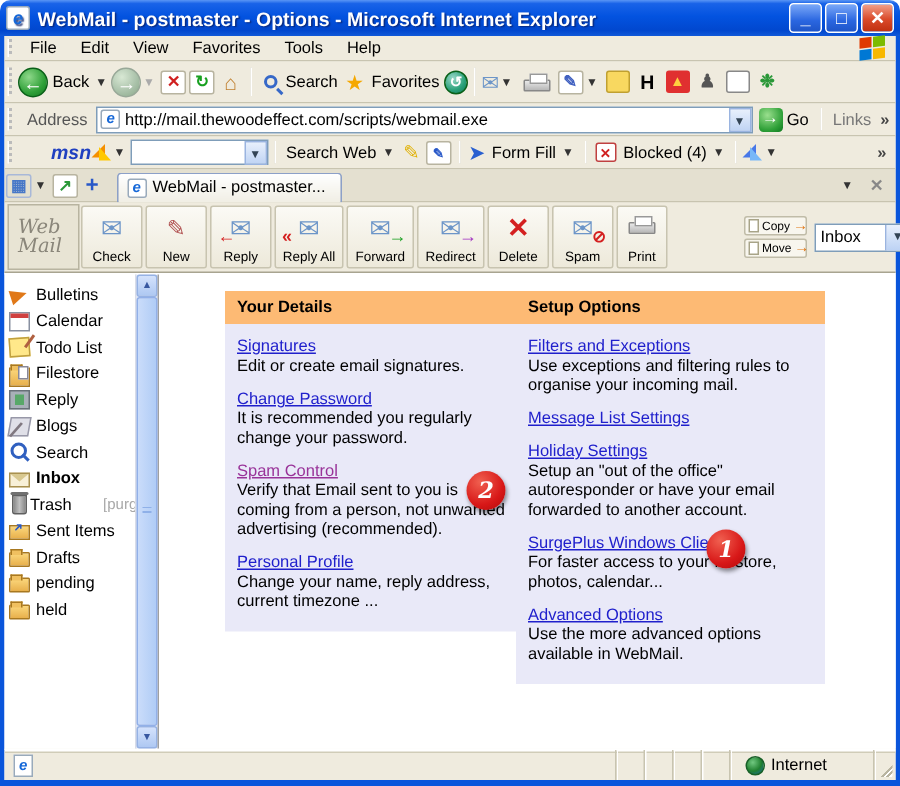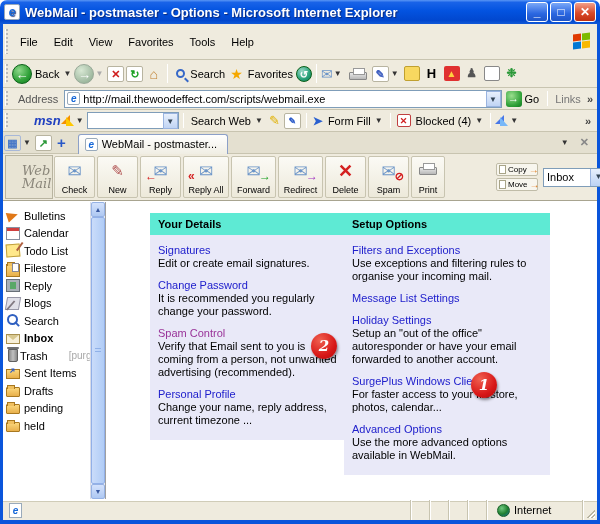--- a/index.html
+++ b/index.html
@@ -25,21 +25,21 @@
   .tb-btn.close { background:linear-gradient(180deg,#F2A08A,#DA4A2A 55%,#C03010); }
 
   
   .row { background:#EFEBDE; border-bottom:1px solid #C8C4B0; display:flex;
     align-items:center; position:relative; }
   .grip { width:5px; height:70%; margin:0 4px 0 2px; flex:none;
     background:repeating-linear-gradient(180deg,#bbb 0 2px,transparent 2px 4px);
     width:3px; border-left:1px solid #fff; }
   .sep { width:1px; height:70%; background:#C4C0AC; border-right:1px solid #fff;
     margin:0 4px; flex:none; }
-  .menu { height:36px; font-size:11px; color:#000; }
+  .menu { height:17px; font-size:11px; color:#000; }
   .menu-item { padding:3px 8px; }
   .winflag { margin-left:auto; margin-right:6px; width:18px; height:17px; position:relative; }
   .winflag i { position:absolute; width:8px; height:7px; transform:skewY(-8deg); }
   .wf-r{background:#E03A00;left:0;top:1px}.wf-g{background:#7CBB00;left:9px;top:0}
   .wf-b{background:#0078D4;left:0;top:9px}.wf-y{background:#F8B800;left:9px;top:8px}
 
   
   .ietb { height:28px; font-size:11px; }
   .navcircle { width:20px; height:20px; border-radius:50%; color:#fff; text-align:center;
     line-height:19px; font-size:13px; font-weight:bold; flex:none;
@@ -97,21 +97,21 @@
     color:#1668d8; font-size:10px; font-weight:bold; font-style:italic;
     text-align:center; line-height:11px; border-radius:2px; }
   .tabbar .right { margin-left:auto; display:flex; align-items:center; gap:8px;
     margin-right:8px; color:#888; }
 
   
   .wmtb { height:47px; background:#EFEBDE; border-bottom:1px solid #A8A490;
     display:flex; align-items:stretch; padding:1px 2px; position:relative; }
   .wm-logo { width:48px; border:1px solid #B8B4A0; background:#E8E4D4; color:#8A867A;
     font-family:"DejaVu Serif", serif; font-style:italic; font-size:13px;
-    display:flex; flex-direction:column; justify-content:center; padding-left:16px;
+    display:flex; flex-direction:column; justify-content:center; padding-left:6px;
     line-height:13px; flex:none; }
   .wm-btn { width:41px; display:flex; flex-direction:column; align-items:center;
     justify-content:space-between; padding:3px 0 2px; font-size:9px; color:#000;
     border:1px solid #C8C4B0; border-radius:2px; margin:1px;
     background:linear-gradient(180deg,#FBFAF5,#EDE9DA); flex:none; }
   .wm-ico { height:22px; display:flex; align-items:center; justify-content:center;
     position:relative; width:100%; }
   .env { font-size:17px; color:#6C95C8; line-height:1; }
   .ovl { position:absolute; font-weight:bold; font-size:12px; bottom:-1px; }
   .ovl.l { left:4px; } .ovl.r { right:4px; }
@@ -197,27 +197,27 @@
     border:1px solid #92B0E8; border-radius:2px; position:relative; }
   .sb-thumb::after { content:""; position:absolute; left:3px; right:3px; top:50%; height:6px;
     margin-top:-3px;
     background:repeating-linear-gradient(180deg,#8FB0E8 0 1px,transparent 1px 3px); }
   .divider { width:1px; background:#A0A0A0; flex:none; }
 
   .main { flex:1; position:relative; background:#fff; }
   .panel { position:absolute; top:11px; font-size:11px; }
   .panel-yd { left:44px; width:201px; }
   .panel-so { left:238px; width:206px; }
-  .panel-hd { height:22px; background:#5eead4; font-weight:bold; line-height:22px;
+  .panel-hd { height:22px; background:#fdba74; font-weight:bold; line-height:22px;
     padding-left:8px; color:#000; }
   .panel-bd { background:#E9E9F8; padding:9px 8px 4px; line-height:13px; }
   .panel-yd .panel-bd { min-height:183px; }
   .panel-so .panel-bd { min-height:240px; }
   .entry { margin-bottom:9px; }
-  a.lnk { color:#2020CC; cursor:pointer; }
+  a.lnk { color:#2020CC; text-decoration:underline; cursor:pointer; }
   a.lnk.visited { color:#993399; }
 
   
   .ann { position:absolute; width:26px; height:26px; border-radius:50%;
     background:radial-gradient(circle at 35% 28%,#F06050,#D81818 60%,#B00808);
     color:#fff; font-weight:bold; font-style:italic; font-size:15px;
     display:flex; align-items:center; justify-content:center;
     box-shadow:1px 2px 3px rgba(0,0,0,.45); z-index:50;
     font-family:"DejaVu Serif", serif; }
   .ann1 { left:468px; top:170px; }

